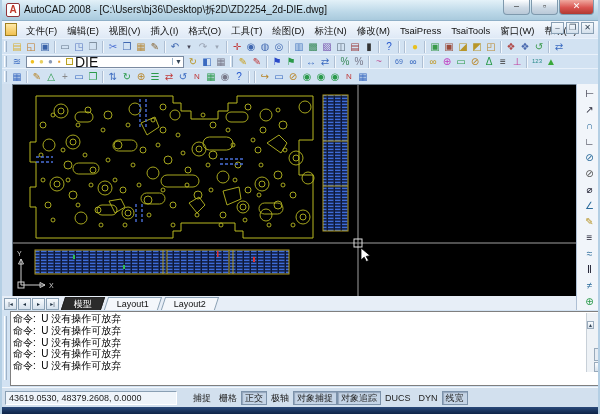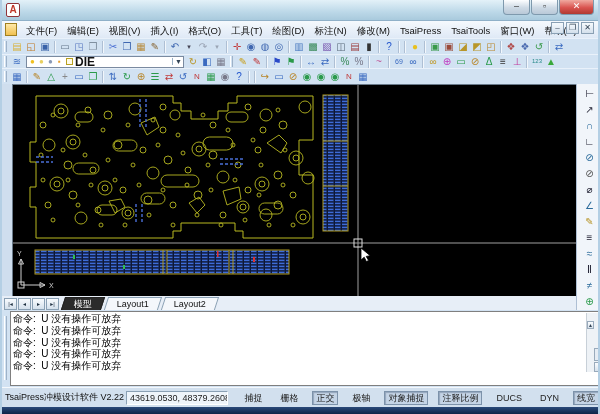--- a/index.html
+++ b/index.html
@@ -34,21 +34,21 @@
   #tbrow2{top:54px;height:14px;}
   #tbrow3{top:68px;height:16px;}
   .grip{width:3px;height:11px;border-left:1px solid #fff;border-right:1px solid #9eb2c8;margin:0 3px 0 2px;}
   .tbi{display:inline-block;width:14px;height:13px;font-size:10px;line-height:13px;text-align:center;
     overflow:hidden;white-space:nowrap;}
   .tbsep{width:2px;height:12px;border-left:1px solid #aebfd4;border-right:1px solid #f2f7fc;margin:0 2px;}
   .combo{height:12px;width:158px;background:#fff;border:1px solid #7a8aa0;display:flex;align-items:center;
     padding:0 1px;margin:0 2px;}
   .combo .mini{width:9px;font-size:8px;line-height:10px;text-align:center;}
   .combo .swatch{width:7px;height:7px;background:#fffbe8;border:1px solid #b8a020;margin:0 2px;}
-  .combo .lname{font-size:12px;flex:1;color:#111;font-weight:bold;}
+  .combo .lname{font-size:14px;flex:1;color:#111;}
   .combo .drop{font-size:7px;color:#345;border-left:1px solid #9ab0c4;padding-left:2px;}
   
   .canvas{position:absolute;left:10px;top:84px;width:564px;height:212px;background:#000;
     border-top:1px solid #6a7a8a;border-left:1px solid #6a7a8a;}
   .right-tb{position:absolute;left:574px;top:84px;width:26px;height:226px;background:#f1f5fa;
     border-left:1px solid #aebfd4;display:flex;flex-direction:column;align-items:center;padding-top:2px;}
   .right-tb .tbi{height:16px;line-height:16px;}
   
   .tabsrow{position:absolute;left:0;top:296px;width:574px;height:14px;background:#e7eef7;
     display:flex;align-items:flex-end;padding-left:2px;}
@@ -96,20 +96,21 @@
   .bottomstrip{position:absolute;left:0;top:407px;width:600px;height:7px;
     background:linear-gradient(#2a4a7a,#0e2346);}
 </style>
 </head>
 <body>
 
 <div class="window">
 
   <div class="titlebar">
     <span class="app-icon">A</span>
+    <span class="title-text">AutoCAD 2008 - [C:\Users\bj36\Desktop\拆2D\ZD2254_2d-DIE.dwg]</span>
   </div>
   <div class="caption">
     <span class="capbtn">–</span>
     <span class="capbtn">▫</span>
     <span class="capbtn close">✕</span>
   </div>
 
   <div class="menubar">
     <span class="dwg-icon"></span>
     <span id="menu-items"><span class="menu-item">文件(F)</span><span class="menu-item">编辑(E)</span><span class="menu-item">视图(V)</span><span class="menu-item">插入(I)</span><span class="menu-item">格式(O)</span><span class="menu-item">工具(T)</span><span class="menu-item">绘图(D)</span><span class="menu-item">标注(N)</span><span class="menu-item">修改(M)</span><span class="menu-item">TsaiPress</span><span class="menu-item">TsaiTools</span><span class="menu-item">窗口(W)</span><span class="menu-item">帮助(H)</span></span>
@@ -455,29 +456,28 @@
       <div class="vsb">
         <span class="sbbtn">▲</span>
         <span class="vthumb"></span>
         <span class="sbbtn down">▼</span>
       </div>
     </div>
   </div>
   <div class="cmdgrip"></div>
 
   <div class="statusbar">
-    <span class="stxt">TsaiPress冲模设计软件 V2.22</span>
     <span class="coords">43619.0530,  48379.2608,  0.0000</span>
-    <span id="toggles" style="display:flex;gap:10px;padding-left:10px;">
+    <span id="toggles" style="display:flex;gap:0;padding-left:10px;">
         <span class="toggle">捕捉</span>
         <span class="toggle">栅格</span>
         <span class="toggle on">正交</span>
         <span class="toggle">极轴</span>
         <span class="toggle on">对象捕捉</span>
-        <span class="toggle on">注释比例</span>
+        <span class="toggle on">对象追踪</span>
         <span class="toggle">DUCS</span>
         <span class="toggle">DYN</span>
         <span class="toggle on">线宽</span>
       </span>
   </div>
 
   <div class="bottomstrip"></div>
 </div>
 
 </body></html>

